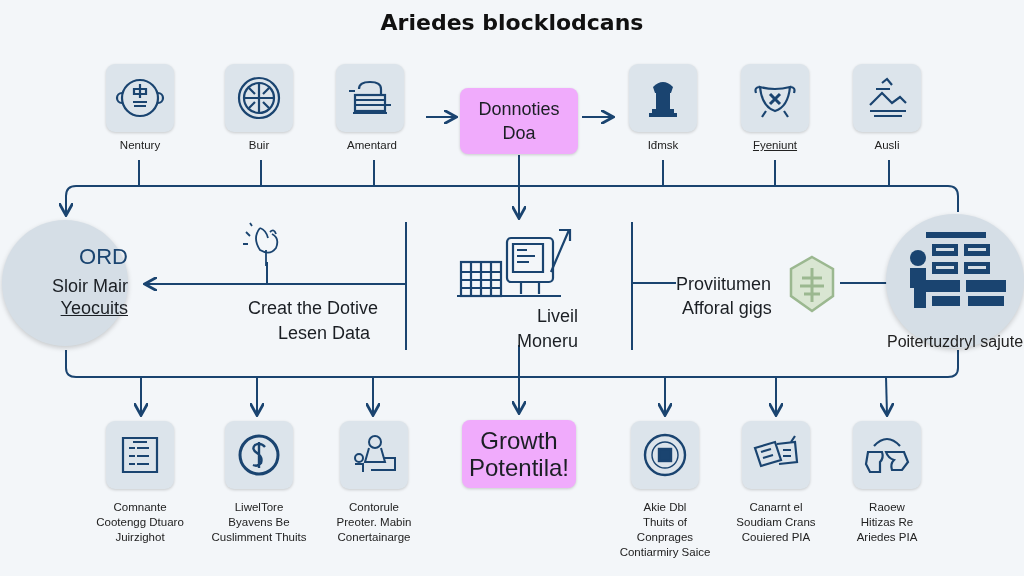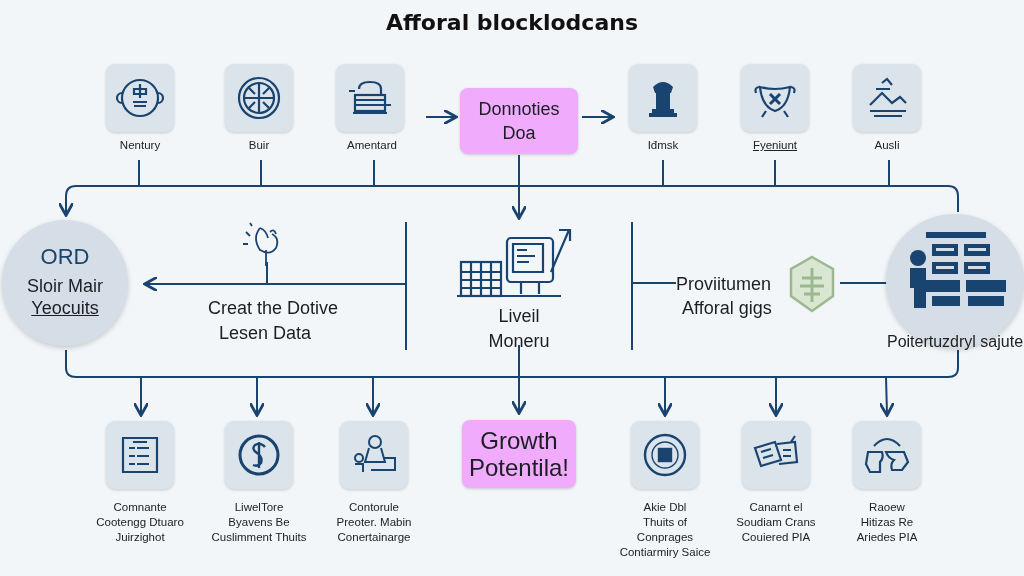--- a/index.html
+++ b/index.html
@@ -4,26 +4,26 @@
 <style>
   html,body{margin:0;padding:0;}
   body{width:1024px;height:576px;background:#f3f6f9;position:relative;overflow:hidden;font-family:"DejaVu Sans",sans-serif;color:#1b1f24;}
   .title{position:absolute;left:0;right:0;top:10px;text-align:center;font-weight:bold;font-size:22px;color:#111;}
   svg.wires{position:absolute;left:0;top:0;}
   .tile{position:absolute;width:68px;height:68px;background:#dce4eb;border-radius:9px;box-shadow:0 1px 3px rgba(0,0,0,0.18);display:flex;align-items:center;justify-content:center;}
   .tile svg{width:54px;height:54px;}
   .lbl{position:absolute;width:140px;text-align:center;font-family:"Liberation Sans",sans-serif;font-size:11.5px;line-height:15px;color:#222;}
   .box{position:absolute;background:#f0abfc;border-radius:8px;box-shadow:0 1px 3px rgba(0,0,0,0.18);display:flex;flex-direction:column;align-items:center;justify-content:center;font-family:"Liberation Sans",sans-serif;font-size:18px;line-height:24px;color:#1b1f24;}
   .circle{position:absolute;border-radius:50%;background:#d5dee6;box-shadow:0 2px 5px rgba(0,0,0,0.18);}
-  .mid-text{position:absolute;font-family:"Liberation Sans",sans-serif;font-size:18px;line-height:25px;color:#1b1f24;text-align:center;}
+  .mid-text{position:absolute;font-family:"Liberation Sans",sans-serif;font-size:18px;line-height:25px;color:#1b1f24;text-align:right;}
 </style>
 </head>
 <body>
 
-<div class="title">Afforal blocklodcans</div>
+<div class="title">Ariedes blocklodcans</div>
 
 <svg class="wires" width="1024" height="576">
   <defs>
     <marker id="ah" viewBox="0 0 10 10" refX="8" refY="5" markerWidth="7" markerHeight="7" orient="auto">
       <path d="M0,0 L9,5 L0,10" fill="none" stroke="#1a4470" stroke-width="2"></path>
     </marker>
   </defs>
   <g stroke="#1a4470" stroke-width="2" fill="none">
 
     <path d="M66,212 L66,196 Q66,186 76,186 L948,186 Q958,186 958,196 L958,212"></path>

